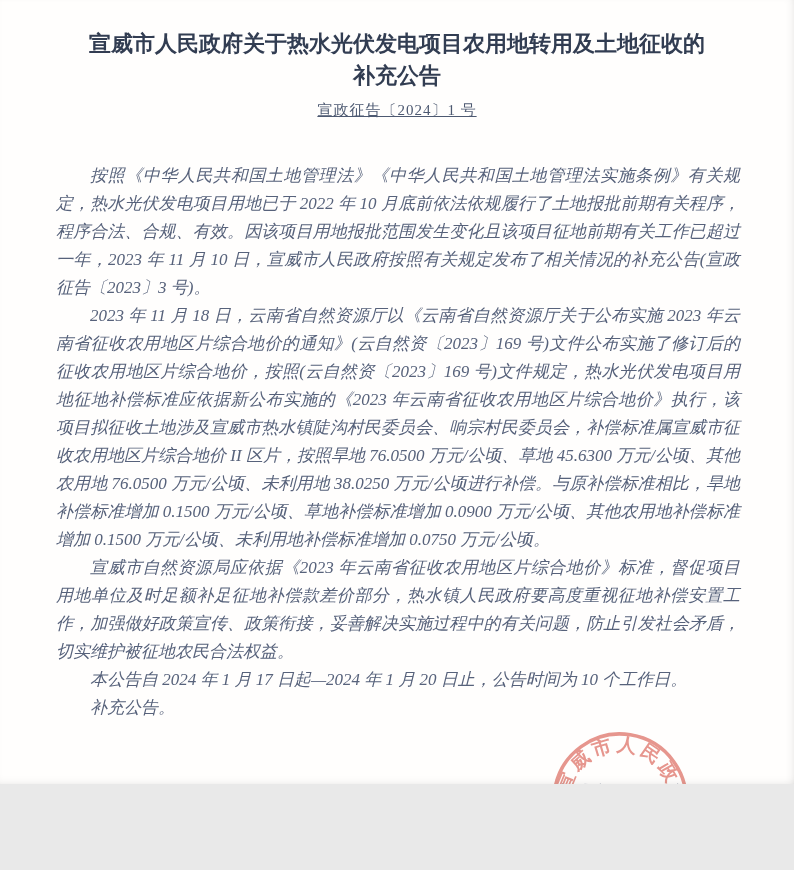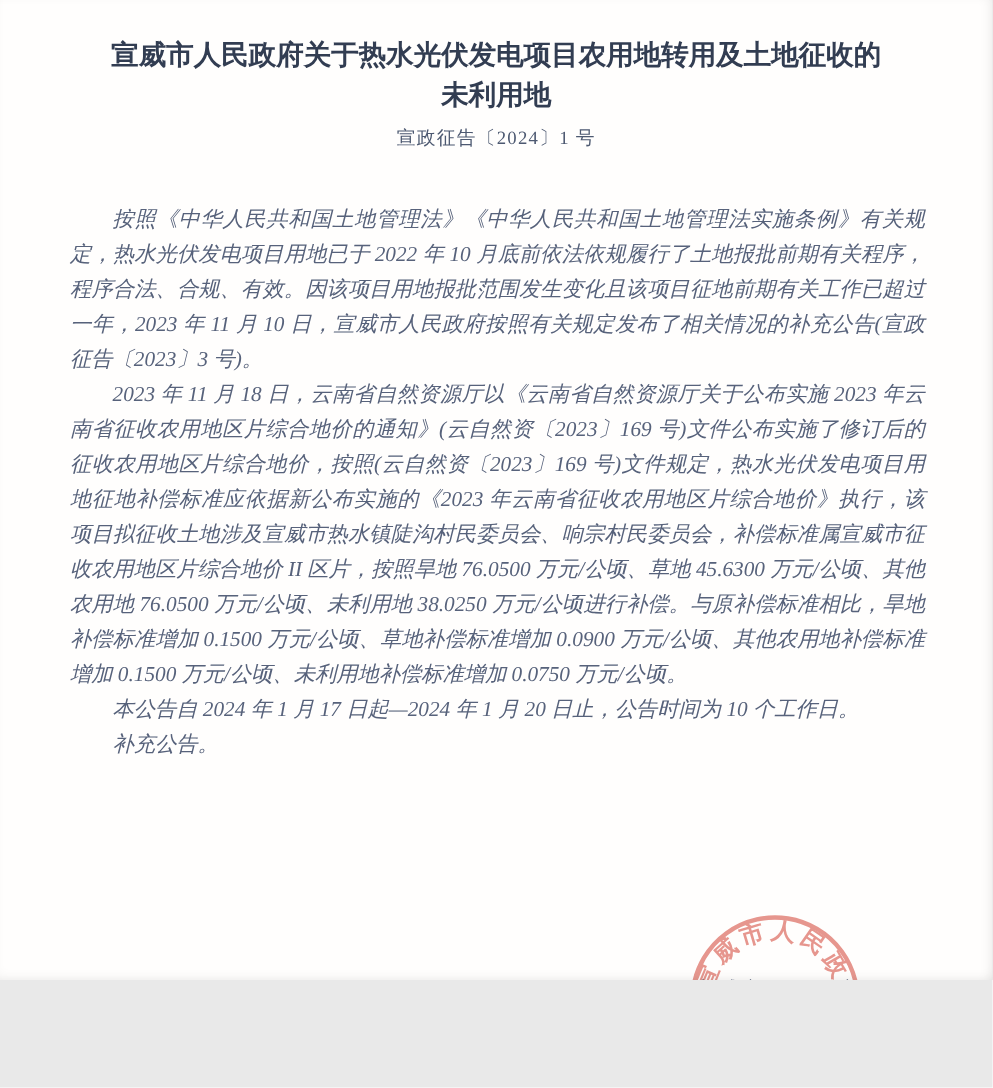--- a/index.html
+++ b/index.html
@@ -22,20 +22,21 @@
     font-size: 22px;
     line-height: 32px;
     color: #323d52;
   }
   .doc-number {
     margin-top: 9px;
     text-align: center;
     font-size: 15px;
     letter-spacing: 1px;
     color: #4d5971;
+    text-decoration: underline;
   }
   .body {
     margin: 42px 54px 0 56px;
     font-size: 17px;
     line-height: 28px;
     color: #57627b;
     text-align: justify;
   }
   .body p { margin: 0; text-indent: 2em; font-style: italic; }
   .signature {
@@ -62,28 +63,29 @@
   }
 </style>
 </head>
 <body>
 
 <div class="page">
 
   <div class="header">
     <h1 class="title">
       <span>宣威市人民政府关于热水光伏发电项目农用地转用及土地征收的</span><br>
-      <span>未利用地</span>
+      <span>补充公告</span>
     </h1>
     <div class="doc-number">宣政征告〔2024〕1 号</div>
   </div>
 
   <div class="body">
     <p>按照《中华人民共和国土地管理法》《中华人民共和国土地管理法实施条例》有关规定，热水光伏发电项目用地已于 2022 年 10 月底前依法依规履行了土地报批前期有关程序，程序合法、合规、有效。因该项目用地报批范围发生变化且该项目征地前期有关工作已超过一年，2023 年 11 月 10 日，宣威市人民政府按照有关规定发布了相关情况的补充公告(宣政征告〔2023〕3 号)。</p>
     <p>2023 年 11 月 18 日，云南省自然资源厅以《云南省自然资源厅关于公布实施 2023 年云南省征收农用地区片综合地价的通知》(云自然资〔2023〕169 号)文件公布实施了修订后的征收农用地区片综合地价，按照(云自然资〔2023〕169 号)文件规定，热水光伏发电项目用地征地补偿标准应依据新公布实施的《2023 年云南省征收农用地区片综合地价》执行，该项目拟征收土地涉及宣威市热水镇陡沟村民委员会、响宗村民委员会，补偿标准属宣威市征收农用地区片综合地价 II 区片，按照旱地 76.0500 万元/公顷、草地 45.6300 万元/公顷、其他农用地 76.0500 万元/公顷、未利用地 38.0250 万元/公顷进行补偿。与原补偿标准相比，旱地补偿标准增加 0.1500 万元/公顷、草地补偿标准增加 0.0900 万元/公顷、其他农用地补偿标准增加 0.1500 万元/公顷、未利用地补偿标准增加 0.0750 万元/公顷。</p>
+    <p>宣威市自然资源局应依据《2023 年云南省征收农用地区片综合地价》标准，督促项目用地单位及时足额补足征地补偿款差价部分，热水镇人民政府要高度重视征地补偿安置工作，加强做好政策宣传、政策衔接，妥善解决实施过程中的有关问题，防止引发社会矛盾，切实维护被征地农民合法权益。</p>
     <p>本公告自 2024 年 1 月 17 日起—2024 年 1 月 20 日止，公告时间为 10 个工作日。</p>
     <p>补充公告。</p>
   </div>
 
   <div class="signature">
     <div class="issuer">宣威市人民政府</div>
     <div class="date">2024 年 1 月 17 日</div>
   </div>
 
   <svg class="seal" viewBox="0 0 200 200" aria-hidden="true">

